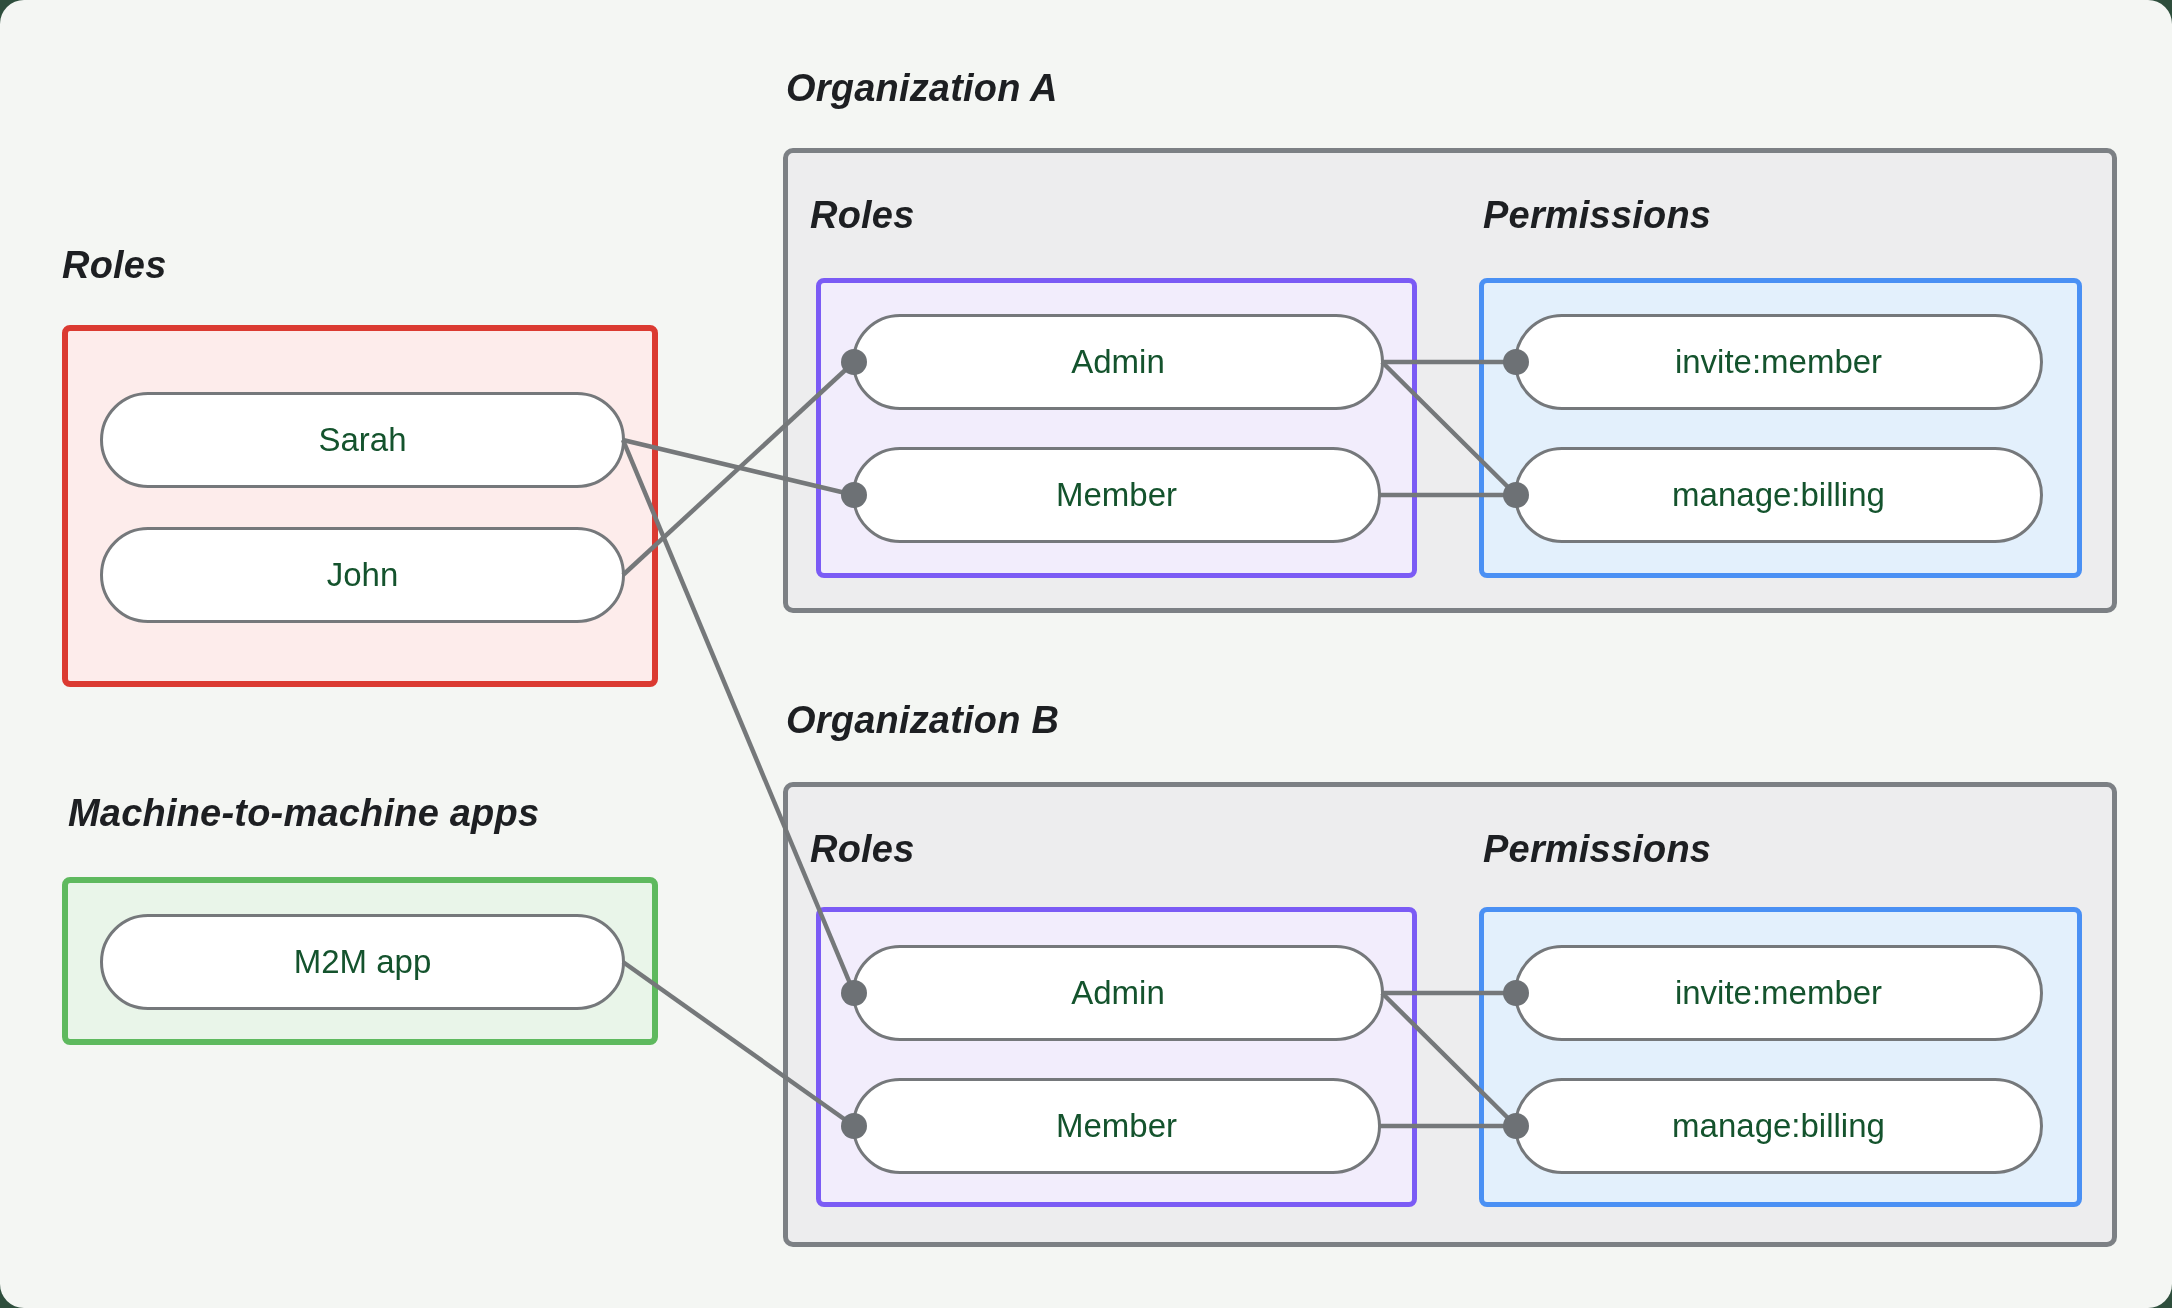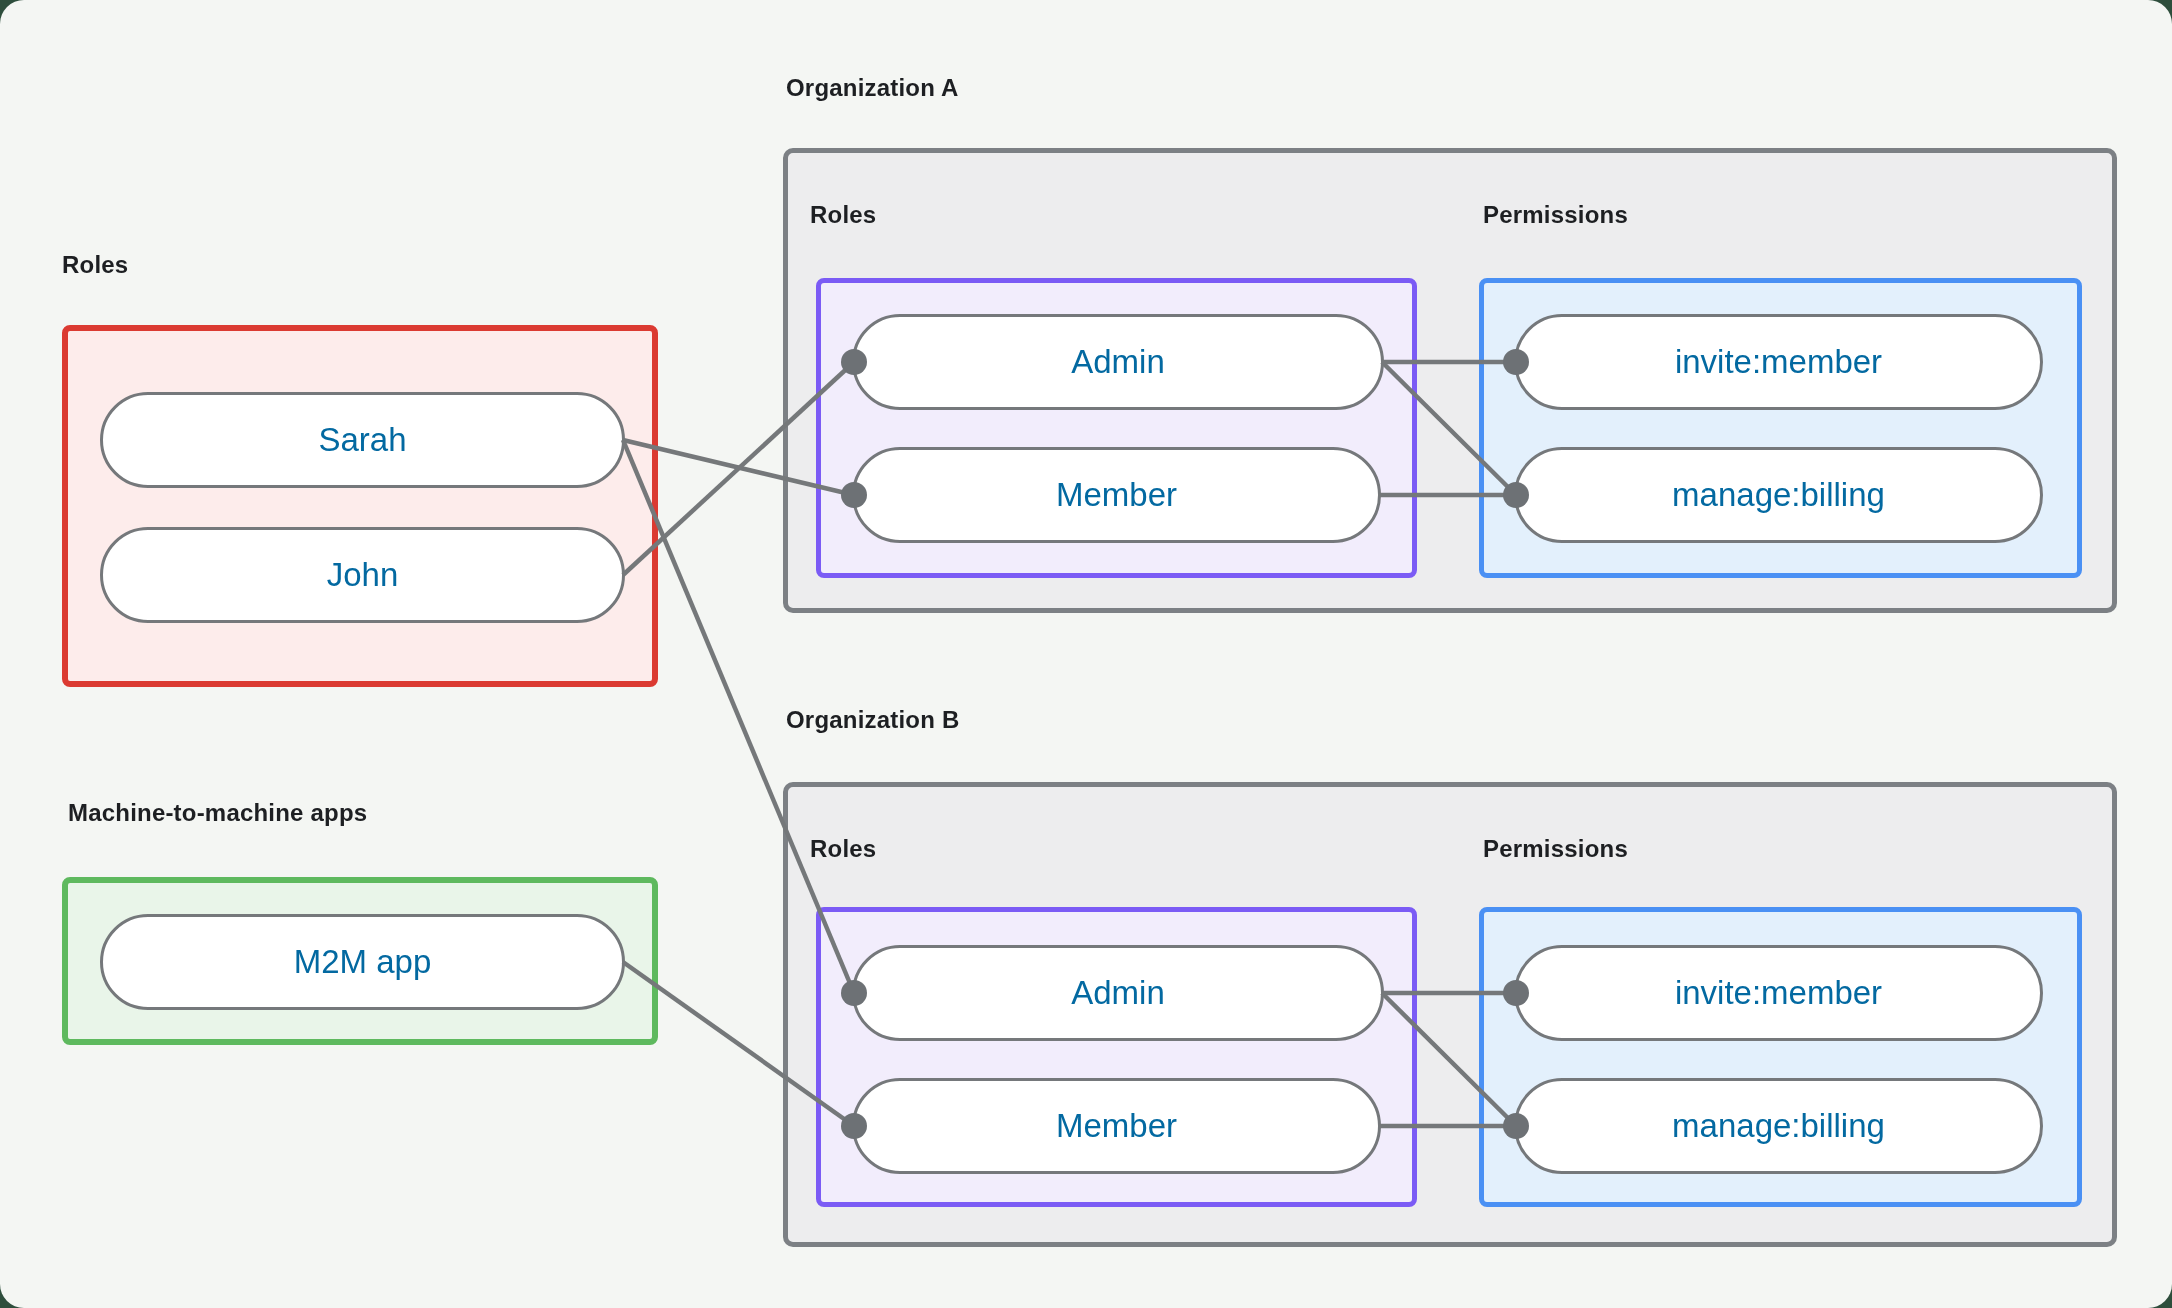--- a/index.html
+++ b/index.html
@@ -10,37 +10,38 @@
     overflow:hidden;
   }
   .canvas{
     position:absolute;left:0;top:0;
     width:2172px;height:1308px;
     background:#f4f6f3;
     border-radius:24px;
   }
   .lbl{
     position:absolute;
-    font-size:24px;line-height:40px;
+    font-size:38px;line-height:40px;
     font-weight:600;color:#1d1f22;
     letter-spacing:0.2px;
     white-space:nowrap;
+    font-style:italic;
   }
   .box{position:absolute;box-sizing:border-box;border-radius:8px;}
   .users-box   {border:6px solid #db3a31;background:#fdeceb;}
   .m2m-box     {border:6px solid #5eb95e;background:#e9f5e9;}
   .org-box     {border:5px solid #7c8084;background:#ededee;border-radius:10px;}
   .roles-box   {border:5px solid #7b5bf5;background:#f2edfc;}
   .perms-box   {border:5px solid #4a90f4;background:#e3f0fc;}
   .pill{
     position:absolute;box-sizing:border-box;
     height:96px;border-radius:48px;
     background:#ffffff;border:3px solid #75787b;
     display:flex;align-items:center;justify-content:center;
-    font-size:33px;color:#0369a1;
+    font-size:33px;color:#14532d;
     white-space:nowrap;
   }
   #edges-svg{
     position:absolute;left:0;top:0;
     width:2172px;height:1308px;
     pointer-events:none;z-index:5;
   }
 </style>
 </head>
 <body>

